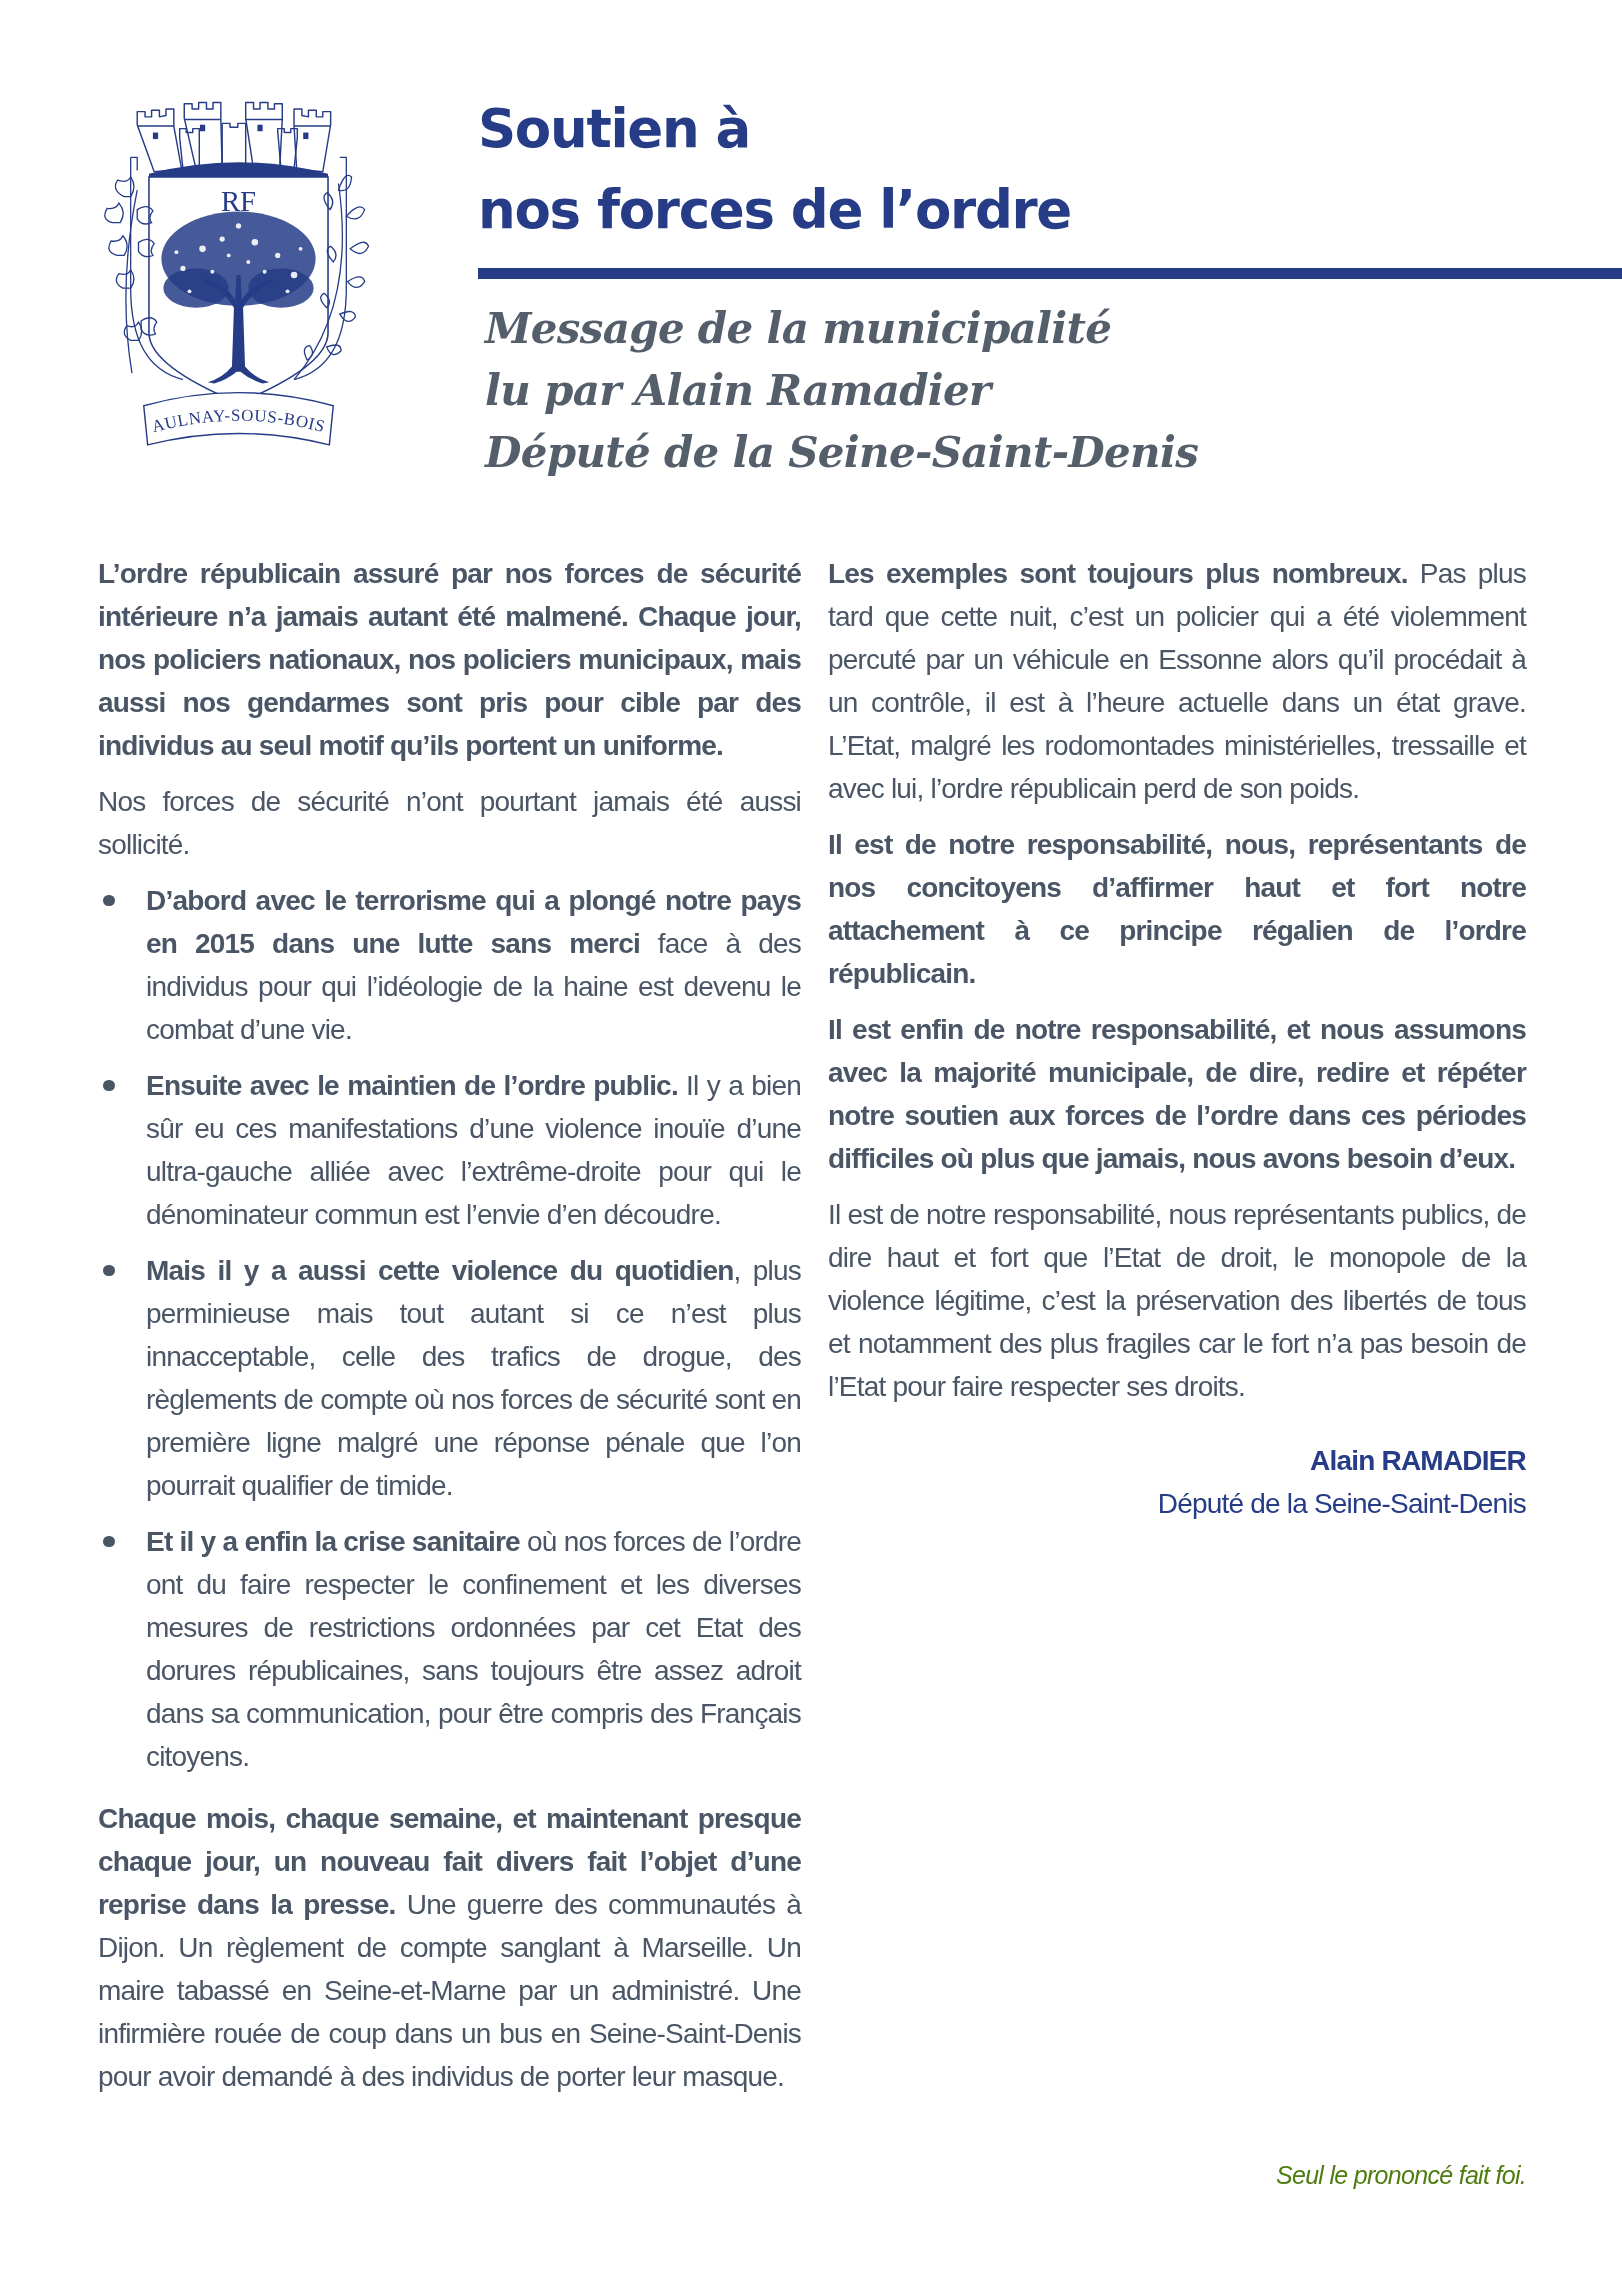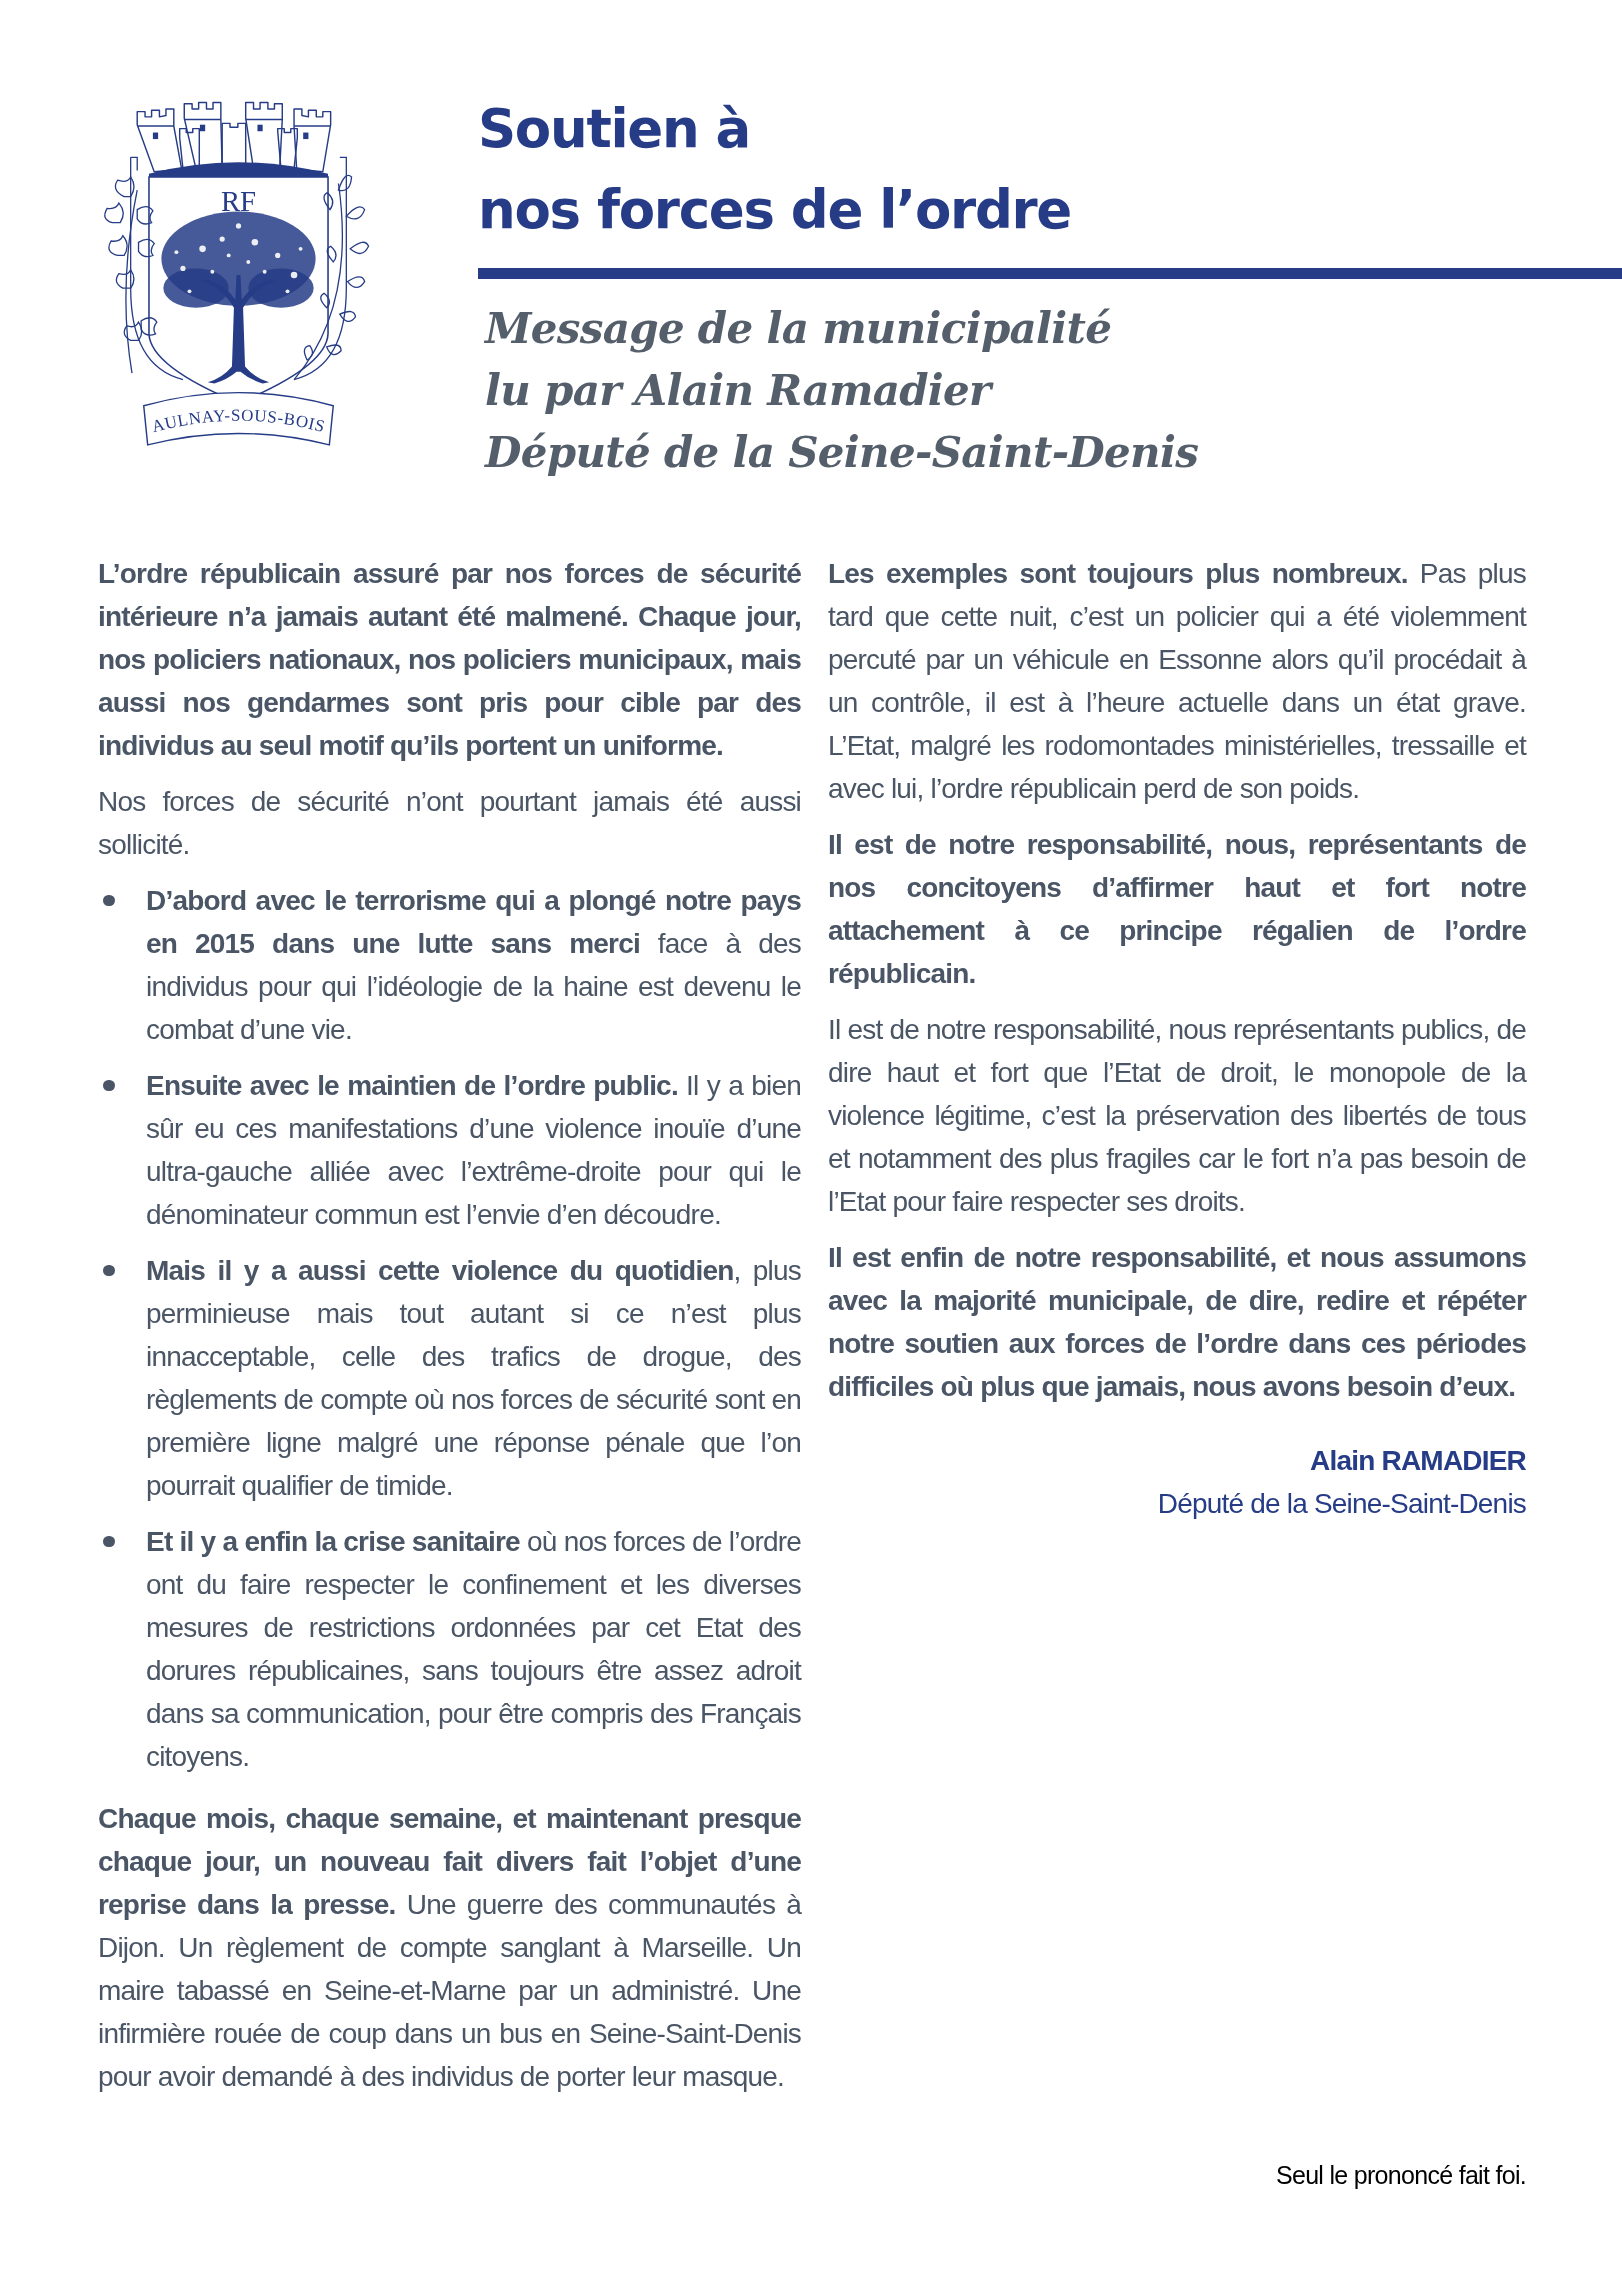--- a/index.html
+++ b/index.html
@@ -34,22 +34,22 @@
   .bullets li { position: relative; padding-left: 48px; margin-bottom: 13px; }
   .bullets li::before {
     content: ""; position: absolute; left: 5.2px; top: 15.7px;
     width: 11.8px; height: 11.8px; border-radius: 50%; background: #4a5565;
   }
   .sig { text-align: right; margin-top: 31px; }
   .sig-name { display: block; color: #263c86; font-weight: bold; }
   .sig-role { display: block; color: #263c86; }
   .disclaimer {
     position: absolute; right: 97px; top: 2161px;
-    font-family: "Liberation Sans", sans-serif; 
-    font-size: 25px; color: #000000; letter-spacing: -0.7px;
+    font-family: "Liberation Sans", sans-serif; font-style: italic;
+    font-size: 25px; color: #4d7c0f; letter-spacing: -0.7px;
   }
 </style>
 </head>
 <body>
 
 <div class="crest">
   <svg width="281" height="366" viewBox="0 0 430 560" xmlns="http://www.w3.org/2000/svg">
     <g fill="none" stroke="#263c86" stroke-width="2.2" stroke-linejoin="round">
 
       <path d="M60 50 L60 30 L72 30 L72 38 L82 38 L82 28 L94 28 L94 38 L104 36 L104 26 L116 26 L116 52 L128 118 L86 122 Z"></path>
@@ -155,22 +155,22 @@
     <li><b>Ensuite avec le maintien de l’ordre public.</b><span> Il y a bien sûr eu ces manifestations d’une violence inouïe d’une ultra-gauche alliée avec l’extrême-droite pour qui le dénominateur commun est l’envie d’en découdre.</span></li>
     <li><b>Mais il y a aussi cette violence du quotidien</b><span>, plus perminieuse mais tout autant si ce n’est plus innacceptable, celle des trafics de drogue, des règlements de compte où nos forces de sécurité sont en première ligne malgré une réponse pénale que l’on pourrait qualifier de timide.</span></li>
     <li><b>Et il y a enfin la crise sanitaire</b><span> où nos forces de l’ordre ont du faire respecter le confinement et les diverses mesures de restrictions ordonnées par cet Etat des dorures républicaines, sans toujours être assez adroit dans sa communication, pour être compris des Français citoyens.</span></li>
   </ul>
   <p><b>Chaque mois, chaque semaine, et maintenant presque chaque jour, un nouveau fait divers fait l’objet d’une reprise dans la presse.</b><span> Une guerre des communautés à Dijon. Un règlement de compte sanglant à Marseille. Un maire tabassé en Seine-et-Marne par un administré. Une infirmière rouée de coup dans un bus en Seine-Saint-Denis pour avoir demandé à des individus de porter leur masque.</span></p>
 </div>
 
 <div class="col col-right">
   <p><b>Les exemples sont toujours plus nombreux.</b><span> Pas plus tard que cette nuit, c’est un policier qui a été violemment percuté par un véhicule en Essonne alors qu’il procédait à un contrôle, il est à l’heure actuelle dans un état grave. L’Etat, malgré les rodomontades ministérielles, tressaille et avec lui, l’ordre républicain perd de son poids.</span></p>
   <p><b>Il est de notre responsabilité, nous, représentants de nos concitoyens d’affirmer haut et fort notre attachement à ce principe régalien de l’ordre républicain.</b></p>
+  <p><b>Il est enfin de notre responsabilité, et nous assumons avec la majorité municipale, de dire, redire et répéter notre soutien aux forces de l’ordre dans ces périodes difficiles où plus que jamais, nous avons besoin d’eux.</b></p>
   <p>Il est de notre responsabilité, nous représentants publics, de dire haut et fort que l’Etat de droit, le monopole de la violence légitime, c’est la préservation des libertés de tous et notamment des plus fragiles car le fort n’a pas besoin de l’Etat pour faire respecter ses droits.</p>
-  <p><b>Il est enfin de notre responsabilité, et nous assumons avec la majorité municipale, de dire, redire et répéter notre soutien aux forces de l’ordre dans ces périodes difficiles où plus que jamais, nous avons besoin d’eux.</b></p>
   <div class="sig">
     <span class="sig-name">Alain RAMADIER</span>
     <span class="sig-role">Député de la Seine-Saint-Denis</span>
   </div>
 </div>
 
 <div class="disclaimer">Seul le prononcé fait foi.</div>
 
 
 </body></html>

